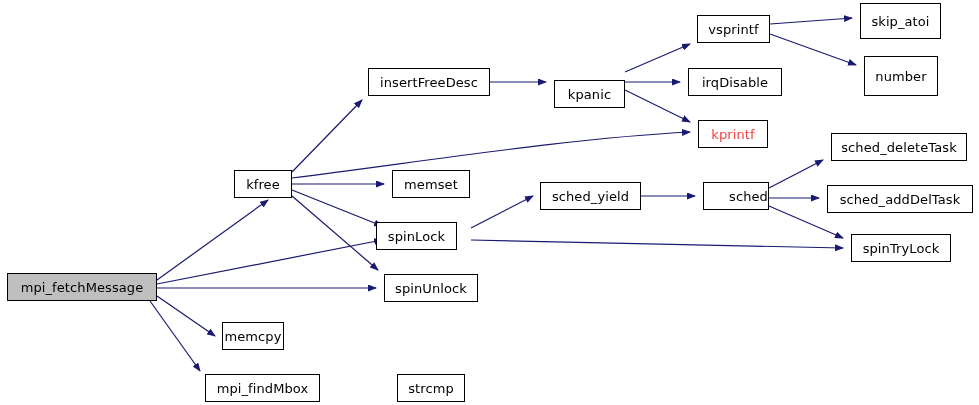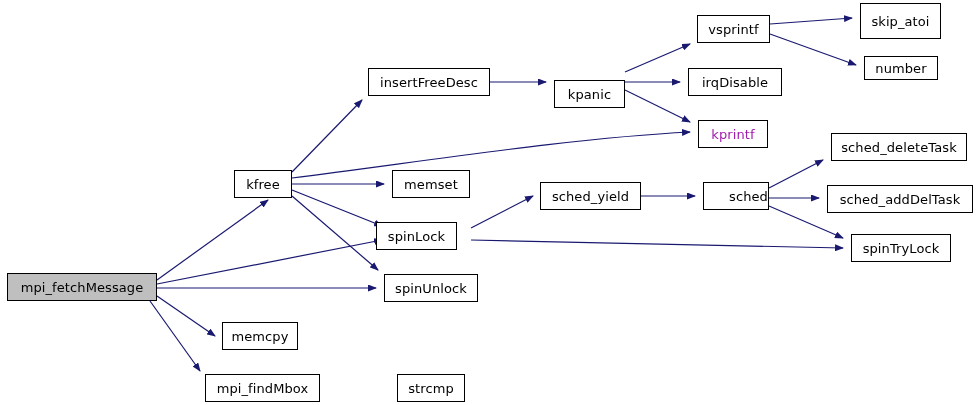--- a/index.html
+++ b/index.html
@@ -89,21 +89,21 @@
         <path d="M 769 206 L 843 238" fill="none" stroke="#191970" stroke-width="1.2" marker-end="url(#arrowhead)"></path>
       </g>
   </svg>
   <div id="node-layer">
       <div class="node root" style="left: 7px; top: 273px; width: 150px; height: 28px; border-color: rgb(0, 0, 0); background: rgb(191, 191, 191); color: rgb(0, 0, 0);">
         <span class="node-label">mpi_fetchMessage</span>
       </div>
       <div class="node" style="left: 234px; top: 170px; width: 58px; height: 28px; border-color: rgb(0, 0, 0); background: rgb(255, 255, 255); color: rgb(0, 0, 0);">
         <span class="node-label">kfree</span>
       </div>
-      <div class="node" style="left: 222px; top: 322px; width: 76px; height: 28px; border-color: rgb(0, 0, 0); background: rgb(255, 255, 255); color: rgb(0, 0, 0);">
+      <div class="node" style="left: 222px; top: 322px; width: 62px; height: 28px; border-color: rgb(0, 0, 0); background: rgb(255, 255, 255); color: rgb(0, 0, 0);">
         <span class="node-label">memcpy</span>
       </div>
       <div class="node" style="left: 205px; top: 374px; width: 115px; height: 28px; border-color: rgb(0, 0, 0); background: rgb(255, 255, 255); color: rgb(0, 0, 0);">
         <span class="node-label">mpi_findMbox</span>
       </div>
       <div class="node" style="left: 368px; top: 68px; width: 122px; height: 28px; border-color: rgb(0, 0, 0); background: rgb(255, 255, 255); color: rgb(0, 0, 0);">
         <span class="node-label">insertFreeDesc</span>
       </div>
       <div class="node" style="left: 392px; top: 170px; width: 78px; height: 28px; border-color: rgb(0, 0, 0); background: rgb(255, 255, 255); color: rgb(0, 0, 0);">
         <span class="node-label">memset</span>
@@ -122,30 +122,30 @@
       </div>
       <div class="node" style="left: 540px; top: 182px; width: 101px; height: 28px; border-color: rgb(0, 0, 0); background: rgb(255, 255, 255); color: rgb(0, 0, 0);">
         <span class="node-label">sched_yield</span>
       </div>
       <div class="node" style="left: 697px; top: 15px; width: 73px; height: 28px; border-color: rgb(0, 0, 0); background: rgb(255, 255, 255); color: rgb(0, 0, 0);">
         <span class="node-label">vsprintf</span>
       </div>
       <div class="node" style="left: 688px; top: 68px; width: 94px; height: 28px; border-color: rgb(0, 0, 0); background: rgb(255, 255, 255); color: rgb(0, 0, 0);">
         <span class="node-label">irqDisable</span>
       </div>
-      <div class="node" style="left: 698px; top: 120px; width: 70px; height: 28px; border-color: rgb(0, 0, 0); background: rgb(255, 255, 255); color: #a21caf; text-align: center;">
+      <div class="node" style="left: 698px; top: 120px; width: 70px; height: 28px; border-color: rgb(0, 0, 0); background: rgb(255, 255, 255); color: #ef4444; text-align: center;">
         <span class="node-label">kprintf</span>
       </div>
       <div class="node" style="left: 703px; top: 182px; width: 66px; height: 28px; border-color: rgb(0, 0, 0); background: rgb(255, 255, 255); color: rgb(0, 0, 0); padding-left: 25px;">
         <span class="node-label">sched</span>
       </div>
       <div class="node" style="left: 860px; top: 3px; width: 81px; height: 36px; border-color: rgb(0, 0, 0); background: rgb(255, 255, 255); color: rgb(0, 0, 0);">
         <span class="node-label">skip_atoi</span>
       </div>
-      <div class="node" style="left: 864px; top: 56px; width: 74px; height: 24px; border-color: rgb(0, 0, 0); background: rgb(255, 255, 255); color: rgb(0, 0, 0);">
+      <div class="node" style="left: 864px; top: 56px; width: 74px; height: 40px; border-color: rgb(0, 0, 0); background: rgb(255, 255, 255); color: rgb(0, 0, 0);">
         <span class="node-label">number</span>
       </div>
       <div class="node" style="left: 831px; top: 133px; width: 136px; height: 28px; border-color: rgb(0, 0, 0); background: rgb(255, 255, 255); color: rgb(0, 0, 0);">
         <span class="node-label">sched_deleteTask</span>
       </div>
       <div class="node" style="left: 827px; top: 185px; width: 146px; height: 28px; border-color: rgb(0, 0, 0); background: rgb(255, 255, 255); color: rgb(0, 0, 0);">
         <span class="node-label">sched_addDelTask</span>
       </div>
       <div class="node" style="left: 851px; top: 234px; width: 100px; height: 28px; border-color: rgb(0, 0, 0); background: rgb(255, 255, 255); color: rgb(0, 0, 0);">
         <span class="node-label">spinTryLock</span>

